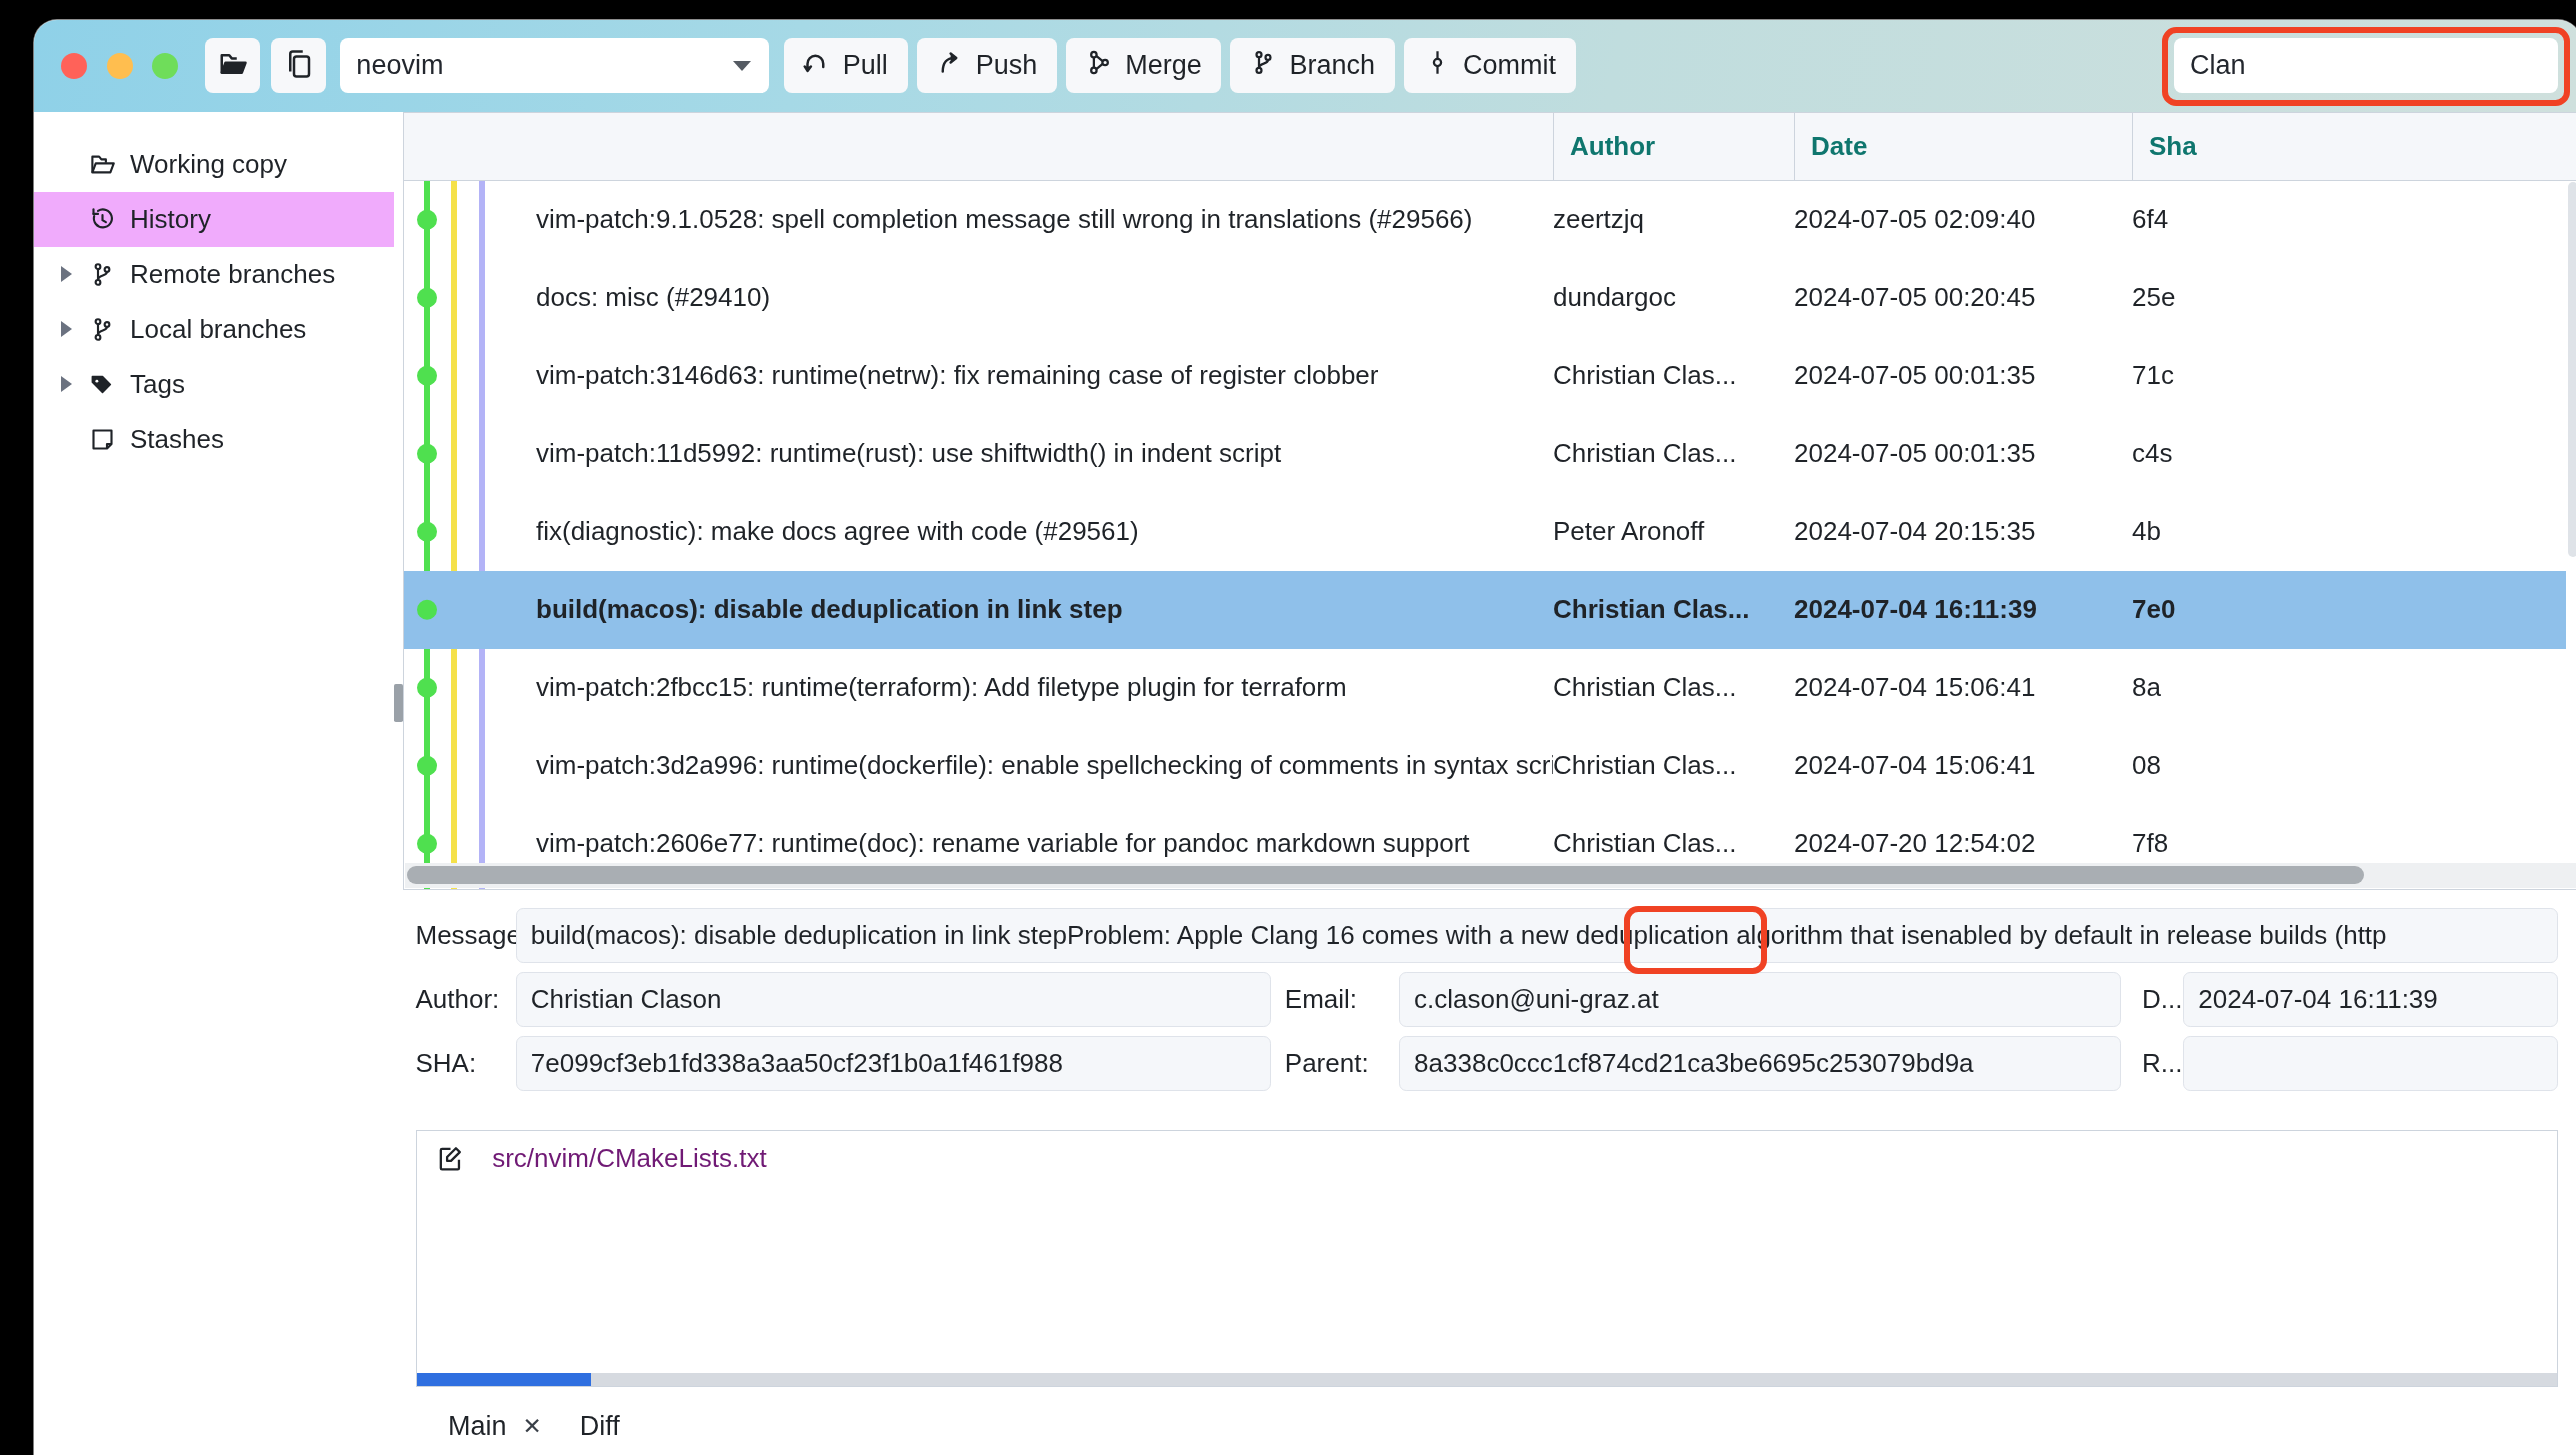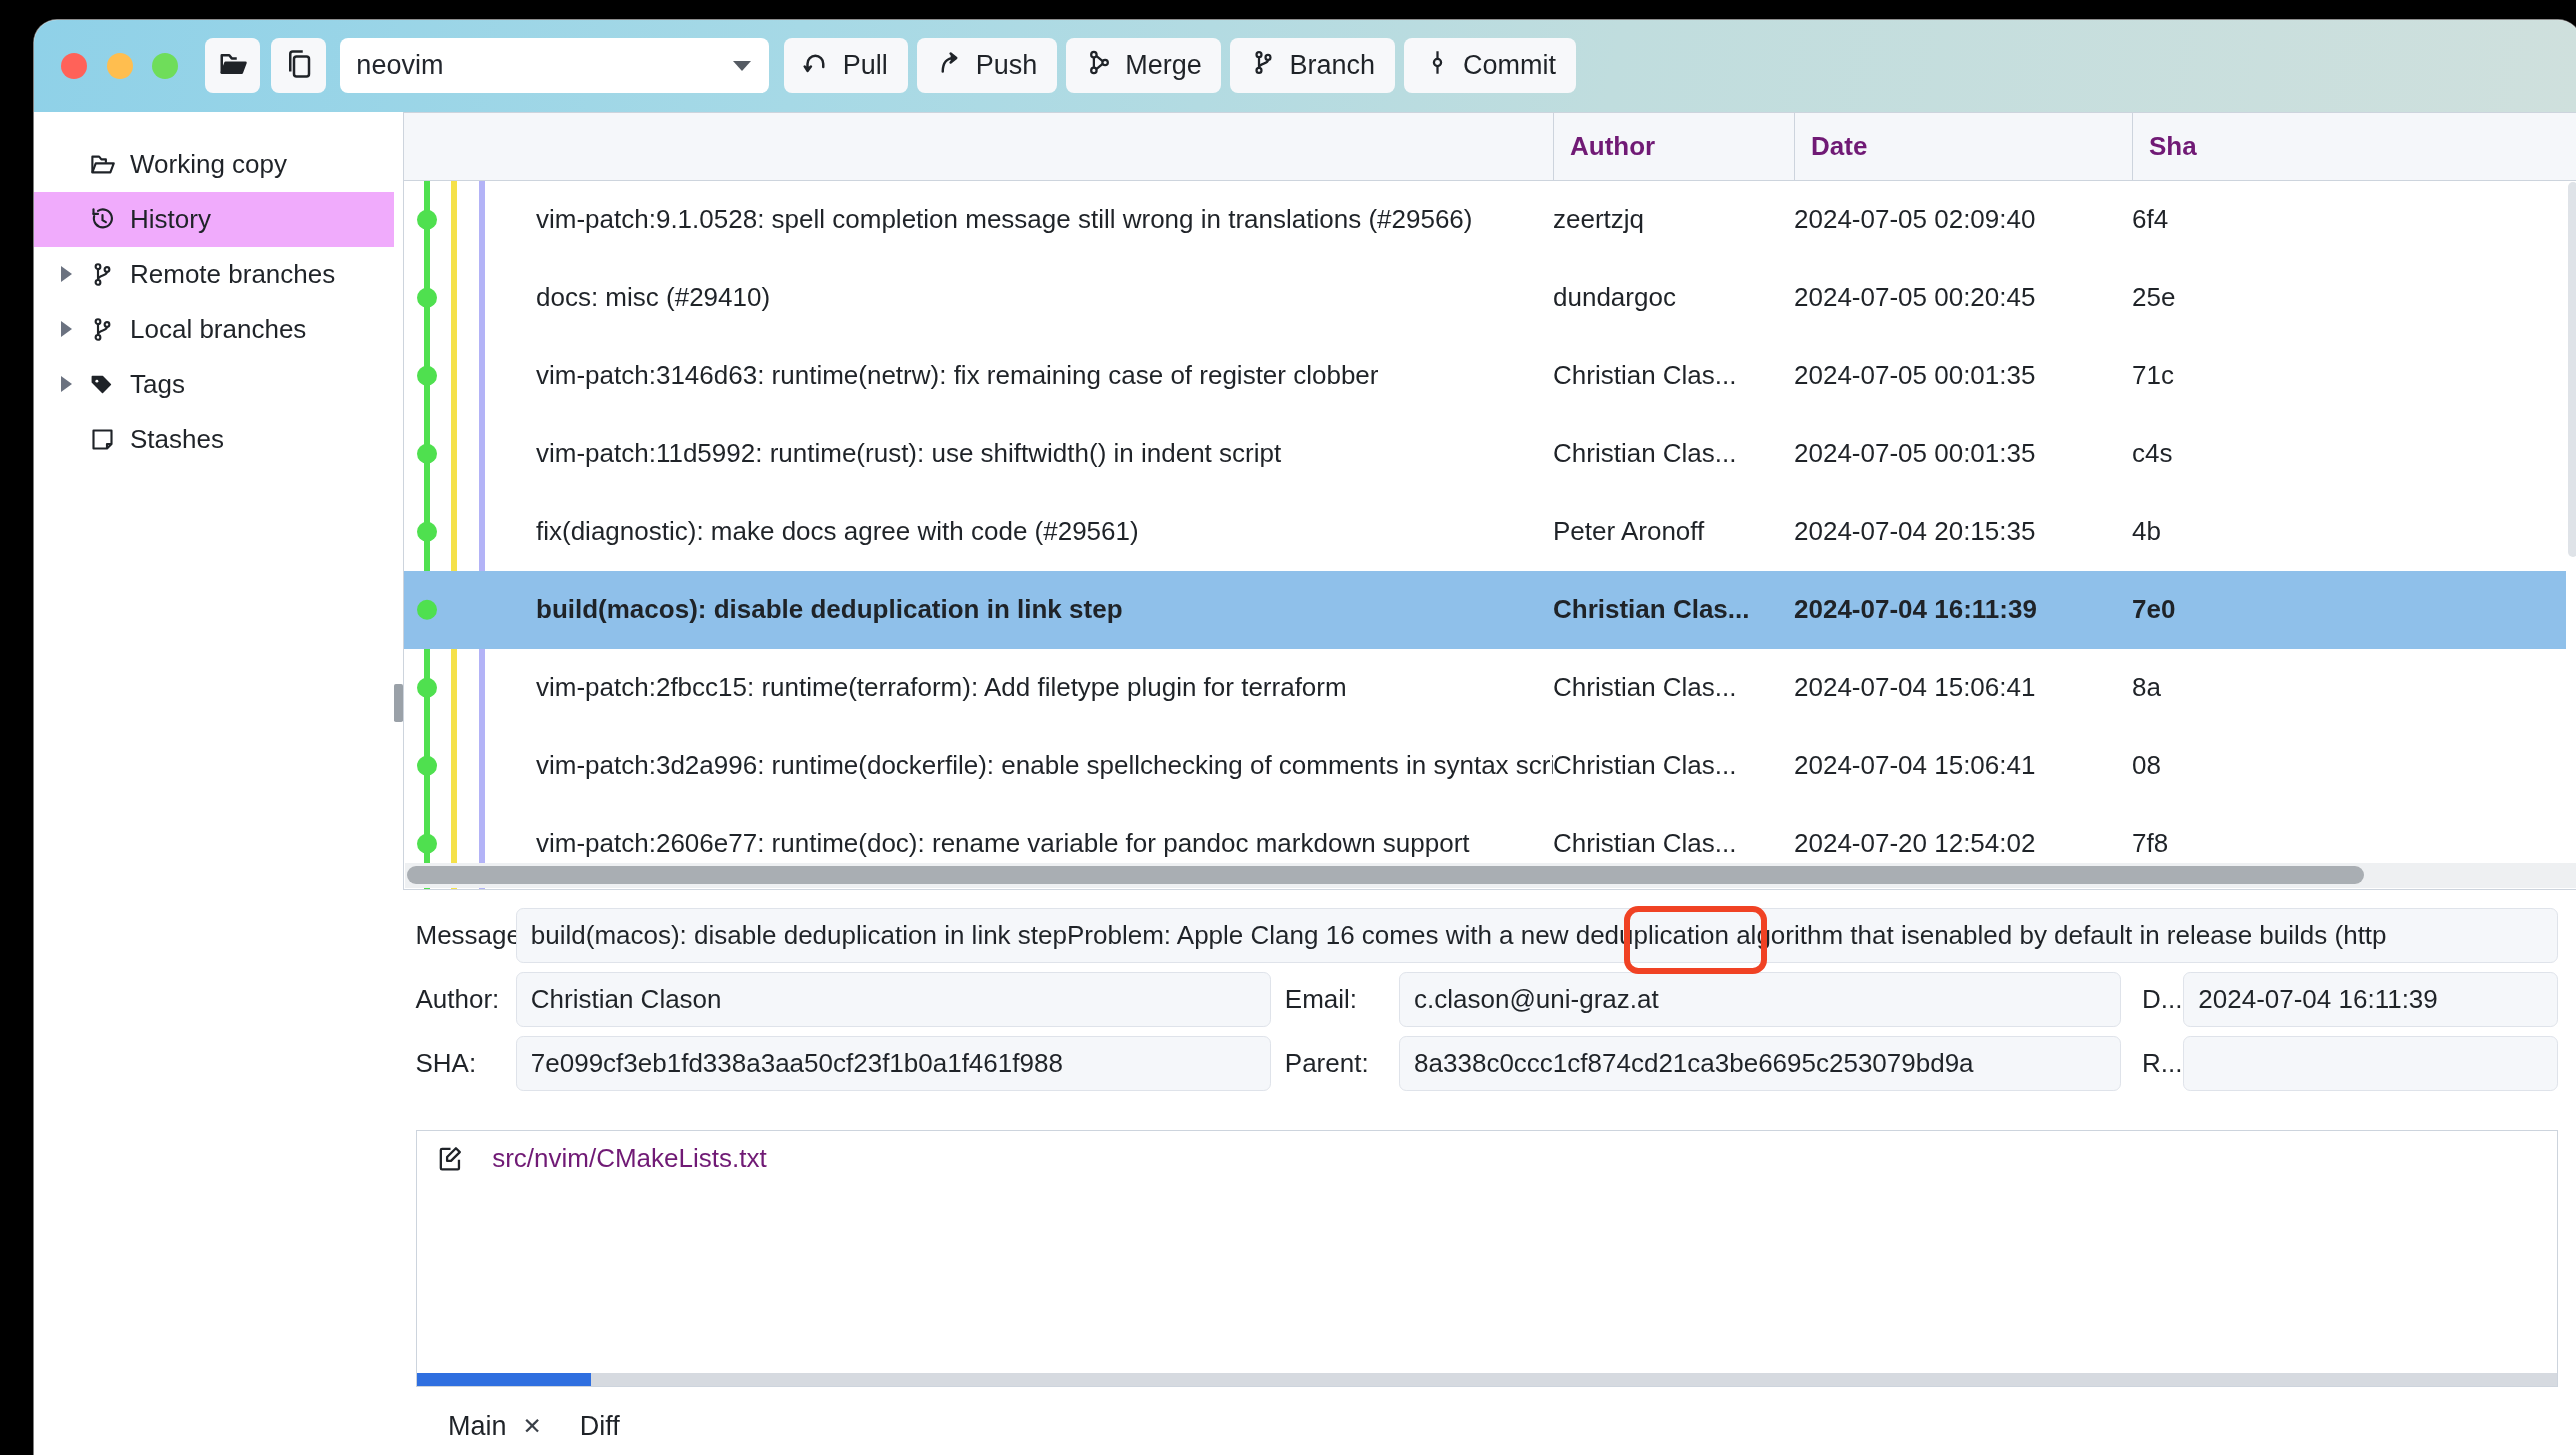--- a/index.html
+++ b/index.html
@@ -162,21 +162,21 @@
     overflow: hidden;
   }
   #commit-header {
     height: 68px;
     background: #f5f7fa;
     border-bottom: 0.9px solid #cdd4dd;
     display: flex; align-items: center;
     flex: none;
   }
   #commit-header .hcell {
-    font-size: 26px; font-weight: bold; color: #701a75;
+    font-size: 26px; font-weight: bold; color: #0f766e;
     height: 68px; display: flex; align-items: center;
     padding-left: 16px;
     border-left: 0.9px solid #cdd4dd;
   }
   #commit-header .hcell:first-child { border-left: none; }
   .col-graph { width: 1149px; flex: none; }
   .col-author { width: 241px; flex: none; }
   .col-date { width: 338px; flex: none; }
   .col-sha { width: 107px; flex: none; }
 
@@ -403,20 +403,24 @@
     <div class="tb-btn">
       <span>
         <svg viewBox="0 0 24 24" fill="none" stroke="#1f2328" stroke-width="2">
           <circle cx="12" cy="12" r="3.2"></circle>
             <path d="M12 2v6.8M12 15.2V22"></path>
         </svg>
       </span>
       <span>Commit</span>
     </div>
 
+    <div id="search-wrap">
+      <input id="search-input" type="text" value="Clan" style="">
+      <div class="annot-box" id="search-annot"></div>
+    </div>
   </div>
 
   <div id="body-area">
 
     <div id="sidebar">
 
       <div class="side-item">
         <span class="twisty empty"></span>
         <span class="sicon">
           <svg viewBox="0 0 24 24" fill="none" stroke="#1f2328" stroke-width="1.9" stroke-linejoin="round">

